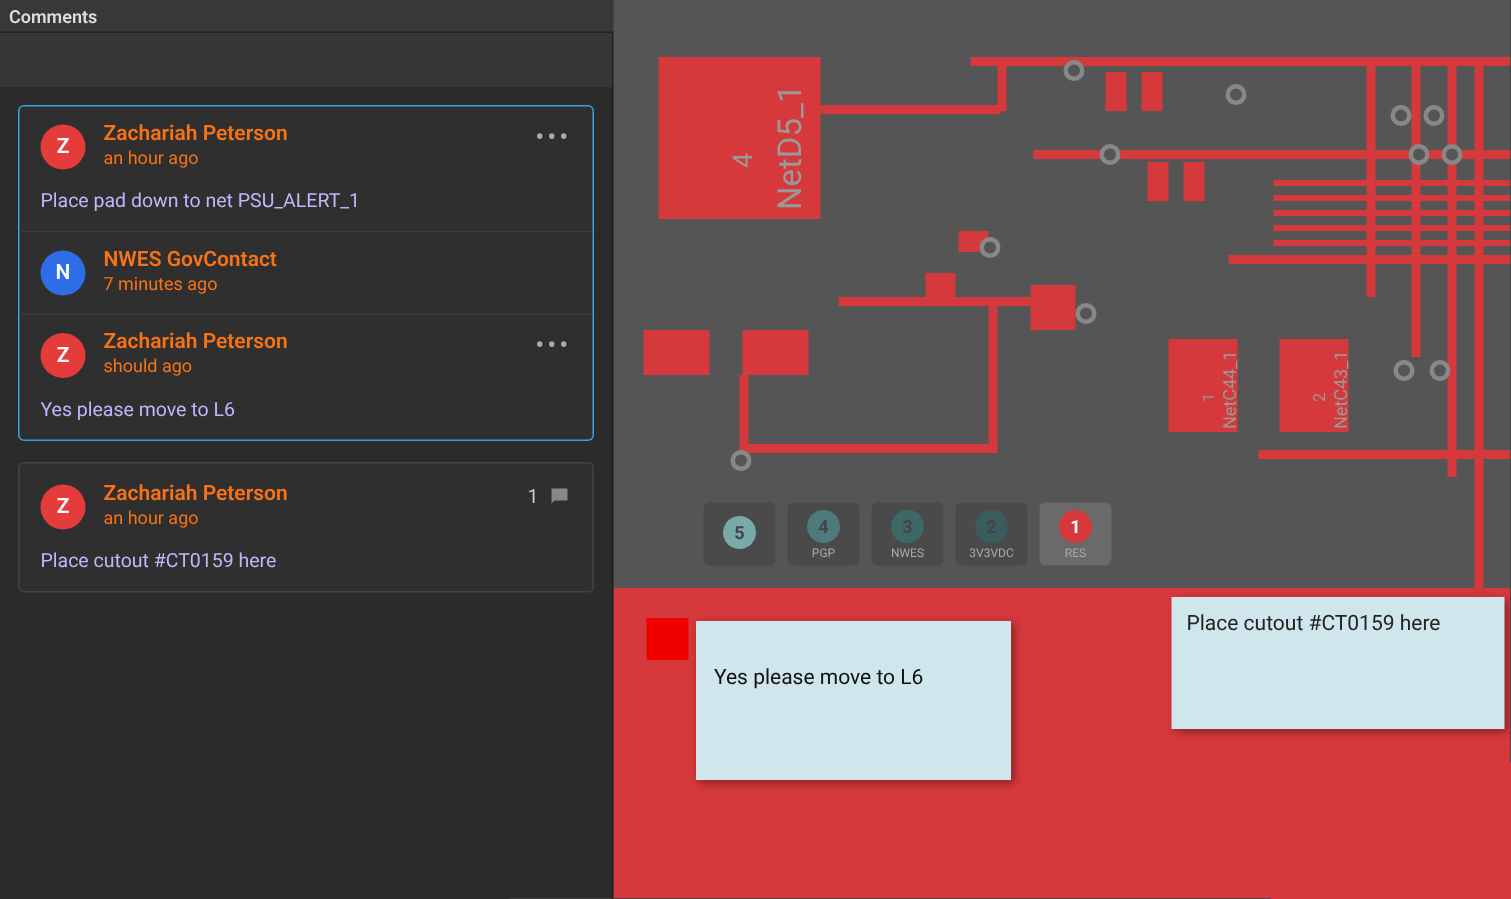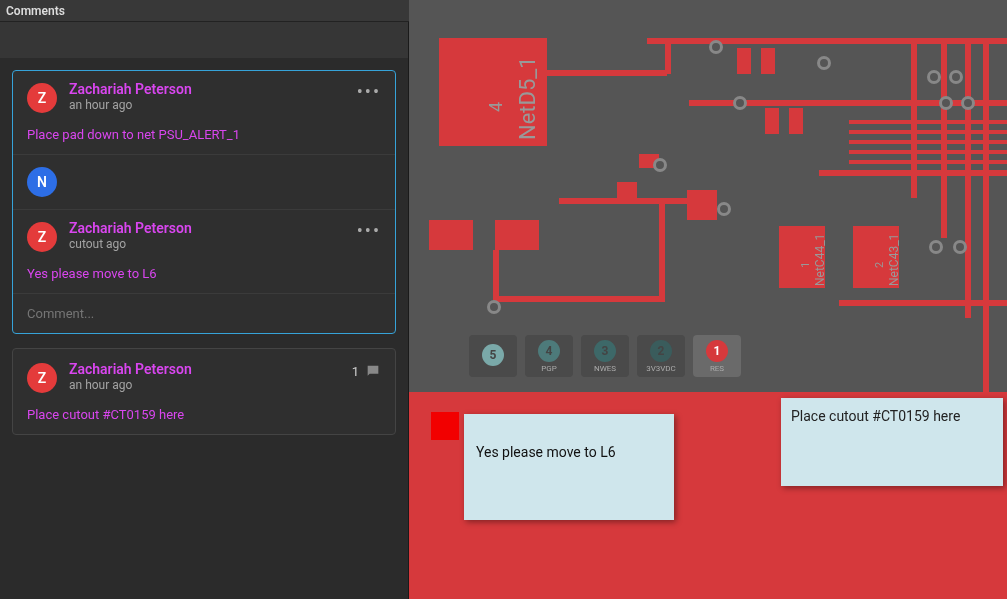--- a/index.html
+++ b/index.html
@@ -20,24 +20,24 @@
 
   .thread{ background:#2f2f2f; border:1px solid #444; border-radius:4px; overflow:hidden; }
   .thread.selected{ border:1px solid #36a3d9; }
   .comment{ padding:10px 14px 12px 14px; border-top:1px solid #3b3b3b; }
   .thread .comment:first-child{ border-top:none; }
   .chead{ display:flex; align-items:flex-start; gap:12px; position:relative; }
   .avatar{ width:30px; height:30px; border-radius:50%; display:flex; align-items:center; justify-content:center; color:white; font-weight:600; font-size:14px; margin-top:2px; }
   .av-z{ background:#e43b3b; }
   .av-n{ background:#2d6ee6; }
   .meta{ display:flex; flex-direction:column; }
-  .author{ color:#d946ef; font-size:14px; font-weight:600; }
-  .time{ color:#a3a3a3; font-size:12px; margin-top:1px; }
+  .author{ color:#f97316; font-size:14px; font-weight:600; }
+  .time{ color:#f97316; font-size:12px; margin-top:1px; }
   .more{ position:absolute; right:0; top:0; color:#aaa; cursor:pointer; font-size:18px; letter-spacing:2px; }
-  .cbody{ color:#d946ef; font-size:13px; margin-top:14px; margin-left:0; }
+  .cbody{ color:#c4b5fd; font-size:13px; margin-top:14px; margin-left:0; }
   .reply-row{ border-top:1px solid #3b3b3b; }
   .reply-input{ width:100%; background:transparent; border:none; outline:none; color:#888; font-size:13px; padding:12px 14px; }
 
   .thread-summary{ padding:12px 14px; }
   .thread-summary .cbody{ margin-top:14px; }
   .badge{ position:absolute; right:0; top:2px; display:flex; align-items:center; gap:6px; color:#ccc; font-size:13px; }
   .badge svg{ width:16px; height:16px; fill:#888; }
 
   .panel-right-edge{ position:absolute; left:408px; top:22px; width:1px; bottom:0; background:#1a1a1a; }
 
@@ -119,35 +119,36 @@
           <span class="author">Zachariah Peterson</span>
           <span class="time">an hour ago</span>
         </div>
         <span class="more">•••</span>
       </div>
       <div class="cbody">Place pad down to net PSU_ALERT_1</div>
     </div>
     <div class="comment">
       <div class="chead">
         <div class="avatar av-n">N</div>
+        <div class="meta">
+          <span class="author">NWES GovContact</span>
+          <span class="time">7 minutes ago</span>
+        </div>
       </div>
     </div>
     <div class="comment">
       <div class="chead">
         <div class="avatar av-z">Z</div>
         <div class="meta">
           <span class="author">Zachariah Peterson</span>
-          <span class="time">cutout ago</span>
+          <span class="time">should ago</span>
         </div>
         <span class="more">•••</span>
       </div>
       <div class="cbody">Yes please move to L6</div>
-    </div>
-    <div class="reply-row">
-      <input class="reply-input" placeholder="Comment..." style="">
     </div>
   </div>
 
   <div class="thread">
     <div class="thread-summary">
       <div class="chead">
         <div class="avatar av-z">Z</div>
         <div class="meta">
           <span class="author">Zachariah Peterson</span>
           <span class="time">an hour ago</span>

